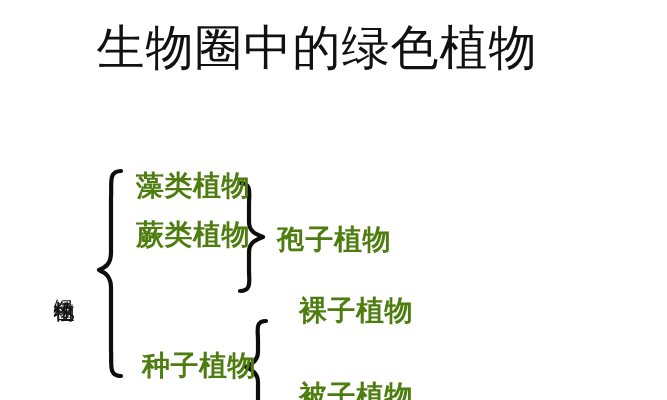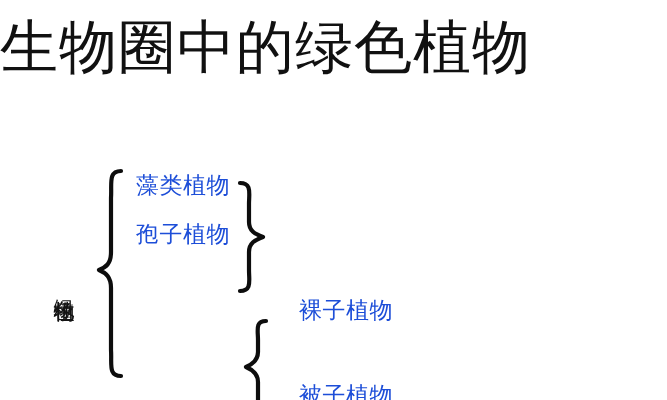--- a/index.html
+++ b/index.html
@@ -19,35 +19,37 @@
     height: 400px;
     background: #ffffff;
   }
 
   
   #title {
     position: absolute;
     left: 0;
     top: 22px;
     width: 634px;
-    font-size: 58px;
+    text-align: center;
+    font-size: 48px;
     line-height: 52px;
     letter-spacing: 1px;
     color: #111111;
     white-space: nowrap;
   }
 
   
   .node {
     position: absolute;
-    font-size: 23px;
+    font-size: 28px;
     line-height: 28px;
-    color: #1d4ed8;
+    color: #4d7c0f;
     white-space: nowrap;
     letter-spacing: 0.5px;
+    font-weight: bold;
   }
 
   
   #root-label {
     position: absolute;
     left: 48px;
     top: 229px;
     width: 28px;
     font-size: 21px;
     line-height: 24px;
@@ -112,22 +114,24 @@
              L 258 352
              C 258 360, 253 364, 246 367
              C 253 370, 258 374, 258 382
              L 258 400"></path>
   </svg>
 
   <div id="root-label">绿色植物</div>
 
   <div class="node" id="node-algae">藻类植物</div>
 
-  <div class="node" id="node-bryophyte">孢子植物</div>
+  <div class="node" id="node-bryophyte">蕨类植物</div>
 
 
+  <div class="node" id="node-spore">孢子植物</div>
 
+  <div class="node" id="node-seed">种子植物</div>
 
   <div class="node" id="node-gymnosperm">裸子植物</div>
 
   <div class="node" id="node-angiosperm">被子植物</div>
 
 </div>
 
 </body></html>

